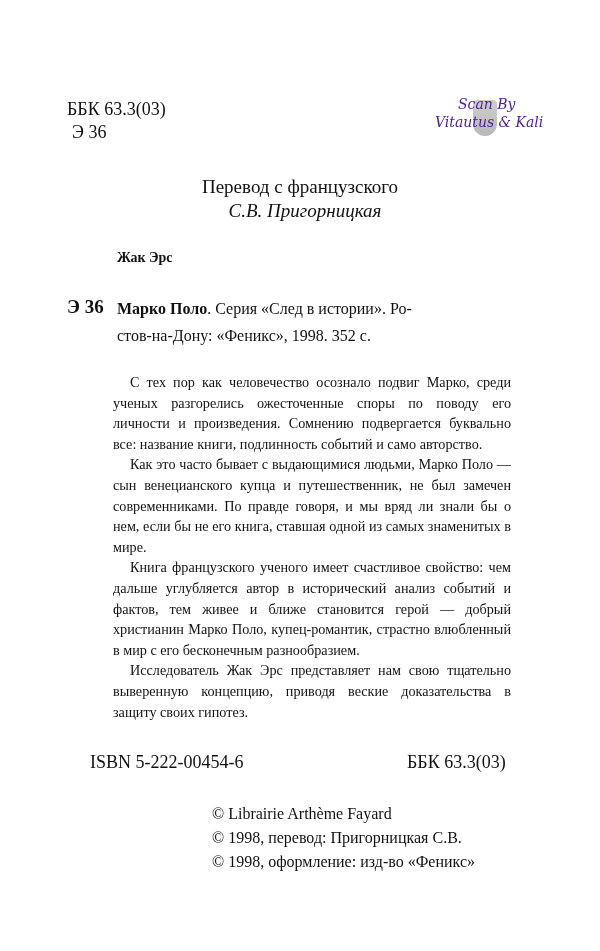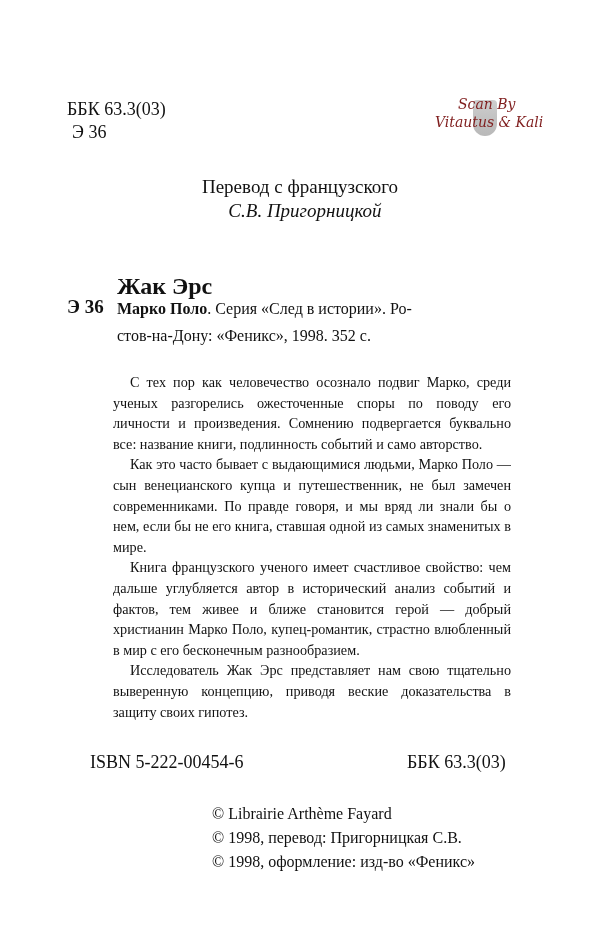--- a/index.html
+++ b/index.html
@@ -12,37 +12,37 @@
       overflow: hidden;
       color: #111;
       font-family: "Liberation Serif", "DejaVu Serif", serif;
     }
     .abs { position: absolute; white-space: nowrap; }
     .bbk-top { left: 67px; top: 98px; font-size: 18px; line-height: 22px; }
     .code-top { left: 72px; top: 121px; font-size: 18px; line-height: 22px; }
 
     .watermark {
       position: absolute; left: 430px; top: 94px; width: 120px; height: 48px;
-      color: #7f1d1d;
+      color: #4c1d95;
       font-family: "DejaVu Serif", serif;
       font-style: italic;
     }
     .wm-goblet {
       position: absolute; left: 43px; top: 6px; width: 24px; height: 36px;
       background: linear-gradient(#b8b8b8, #9a9a9a);
       border-radius: 4px 4px 12px 12px;
       opacity: 0.7;
     }
     .wm-line1 { position: absolute; left: 28px; top: 2px; font-size: 14px; }
     .wm-line2 { position: absolute; left: 5px; top: 20px; font-size: 14px; }
 
     .translated { left: 0; width: 600px; text-align: center; top: 175px; font-size: 19px; line-height: 24px; }
     .translator { left: 0; width: 600px; text-align: center; top: 199px; font-size: 19px; line-height: 24px; font-style: italic; padding-left: 10px; box-sizing: border-box; }
 
-    .author { left: 117px; top: 274px; font-size: 24px; font-weight: bold; line-height: 24px; }
+    .author { left: 117px; top: 246px; font-size: 14px; font-weight: bold; line-height: 24px; }
     .e36 { left: 67px; top: 295px; font-size: 19px; font-weight: bold; line-height: 24px; }
     .citation {
       position: absolute; left: 117px; top: 295px; width: 410px;
       font-size: 16px; line-height: 27px;
     }
     .citation b { font-weight: bold; }
 
     .annotation {
       position: absolute; left: 113px; top: 372px; width: 398px;
       font-size: 14.2px; line-height: 20.6px;
@@ -65,21 +65,21 @@
 <div class="abs bbk-top">ББК 63.3(03)</div>
 <div class="abs code-top">Э 36</div>
 
 <div class="watermark">
   <div class="wm-goblet"></div>
   <div class="wm-line1">Scan By</div>
   <div class="wm-line2">Vitautus &amp; Kali</div>
 </div>
 
 <div class="abs translated">Перевод с французского</div>
-<div class="abs translator">С.В. Пригорницкой</div>
+<div class="abs translator">С.В. Пригорницкая</div>
 
 <div class="abs author">Жак Эрс</div>
 <div class="abs e36">Э 36</div>
 <div class="citation">
   <div><b>Марко Поло</b><span>. Серия «След в истории». Ро-</span></div>
   <div>стов-на-Дону: «Феникс», 1998. 352 с.</div>
 </div>
 
 <div class="annotation">
   <p>С тех пор как человечество осознало подвиг Марко, среди ученых разгорелись ожесточенные споры по поводу его личности и произведения. Сомнению подвергается буквально все: название книги, подлинность событий и само авторство.</p>

